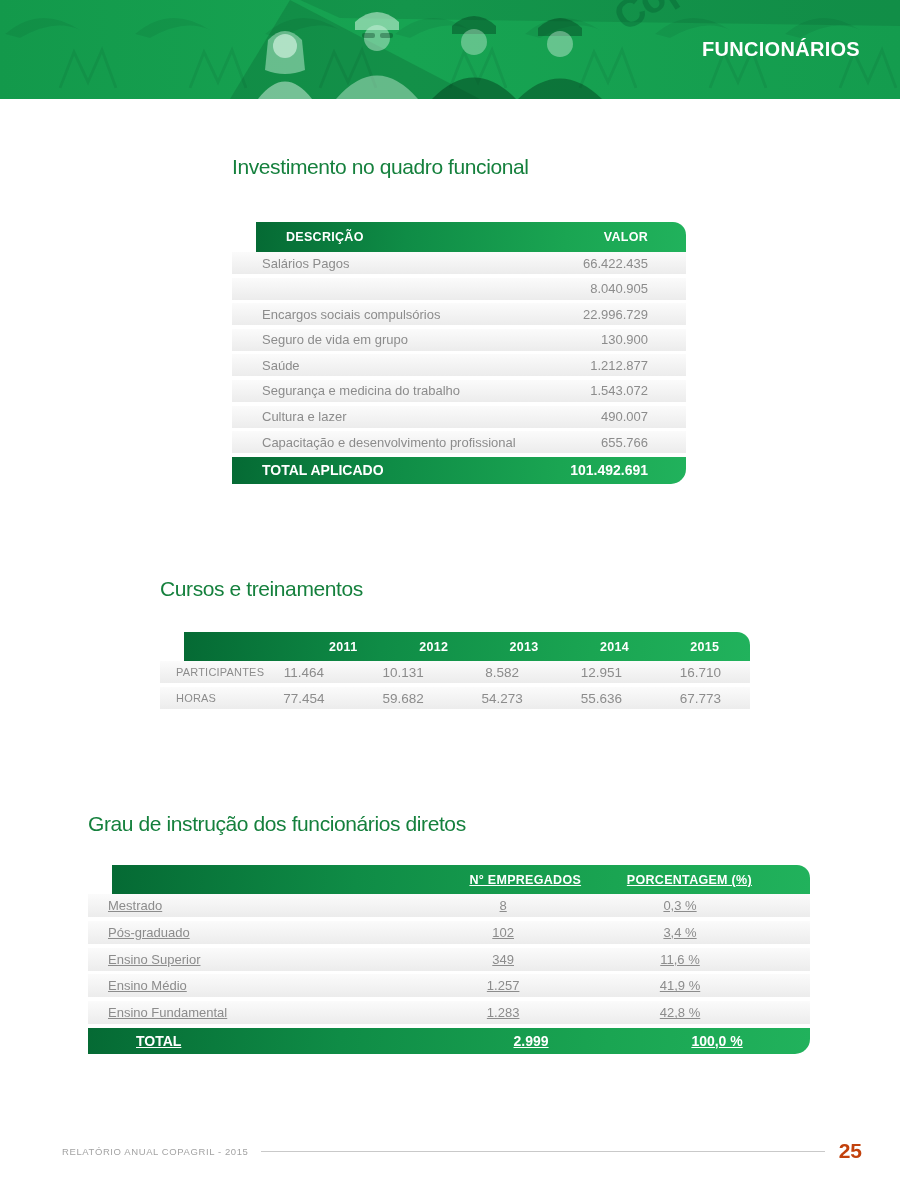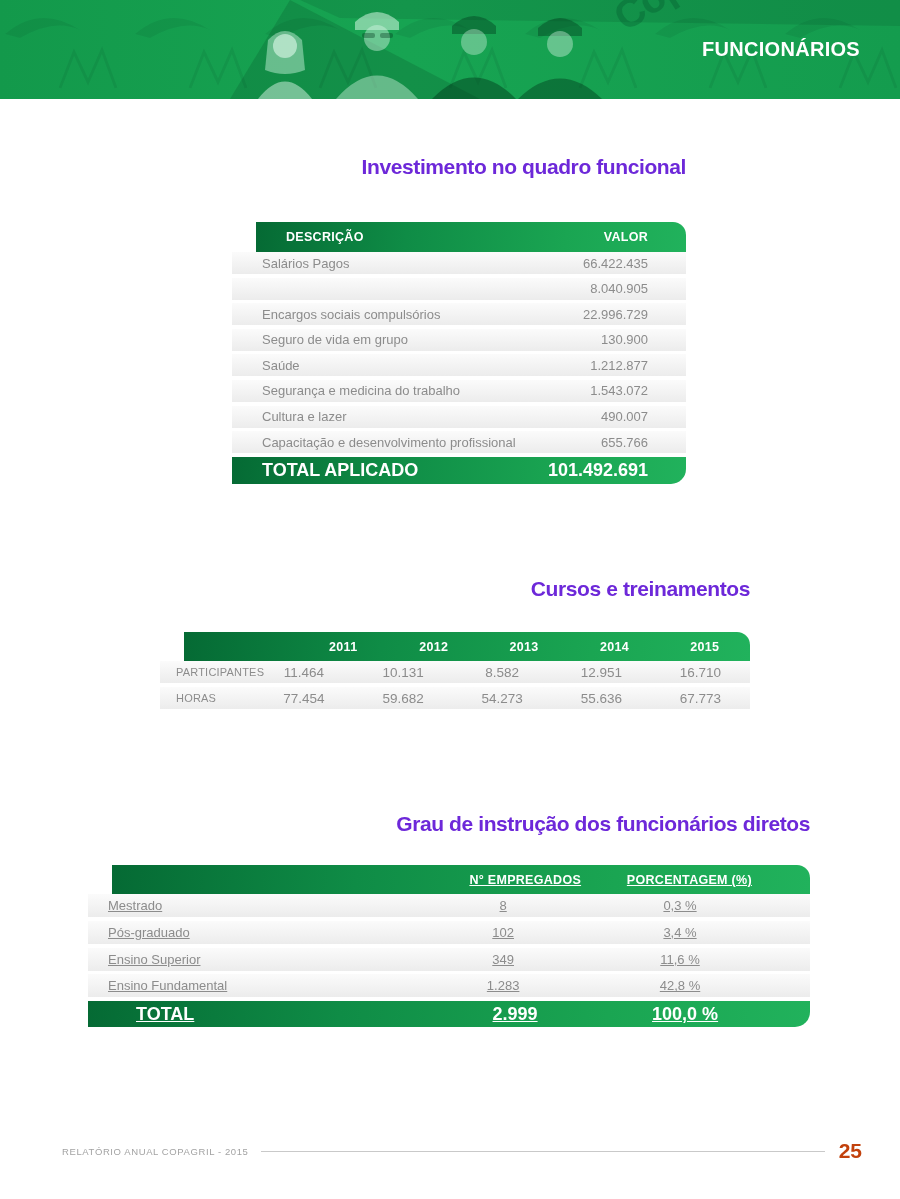--- a/index.html
+++ b/index.html
@@ -22,32 +22,32 @@
     font-size:40px; font-weight:bold; color:rgba(4,84,42,0.32);
     transform:rotate(-33deg); transform-origin:left top; letter-spacing:-1px;
   }
   .banner-title {
     position:absolute; right:40px; top:38px;
     color:#ffffff; font-size:20px; font-weight:bold; letter-spacing:0.3px;
   }
 
   
   .sec-title {
-    position:absolute; text-align:right;
-    font-size:21px; font-weight:bold; color:#6d28d9; letter-spacing:-0.4px;
+    position:absolute; text-align:left;
+    font-size:21px; font-weight:normal; color:#15803d; letter-spacing:-0.4px;
   }
 
   
   .tbl { position:absolute; }
   .g-bar {
     background:linear-gradient(96deg,#056a34 0%, #0f8c46 35%, #1aa552 72%, #21b25c 100%);
     color:#ffffff; font-weight:bold;padding-left:28px;
   }
   .hdr { border-radius:0 13px 0 0; height:30px; align-items:center; display:grid; font-size:12.5px; letter-spacing:0.3px;margin-left:24px; }
-  .total { border-radius:0 0 15px 0; height:27px; align-items:center; display:grid; font-size:18px; }
+  .total { border-radius:0 0 15px 0; height:27px; align-items:center; display:grid; font-size:14px;gap:16px; }
   .row {
     height:22px; margin-bottom:3.6px;
     background:linear-gradient(180deg,#fbfbfb 0%, #ececec 100%);
     display:grid; align-items:center;
     color:#8c8c8c; font-size:13px;
   }
   .c { text-align:center; }
   .r { text-align:right; }
 
   
@@ -210,20 +210,26 @@
       <span class="c">3,4 %</span>
       <span></span>
     </div>
     <div class="row">
       <span class="lbl">Ensino Superior</span>
       <span class="c">349</span>
       <span class="c">11,6 %</span>
       <span></span>
     </div>
     <div class="row">
+      <span class="lbl">Ensino Médio</span>
+      <span class="c">1.257</span>
+      <span class="c">41,9 %</span>
+      <span></span>
+    </div>
+    <div class="row">
       <span class="lbl">Ensino Fundamental</span>
       <span class="c">1.283</span>
       <span class="c">42,8 %</span>
       <span></span>
     </div>
     <div class="g-bar total">
       <span class="lbl">TOTAL</span>
       <span class="c">2.999</span>
       <span class="c">100,0 %</span>
       <span></span>

